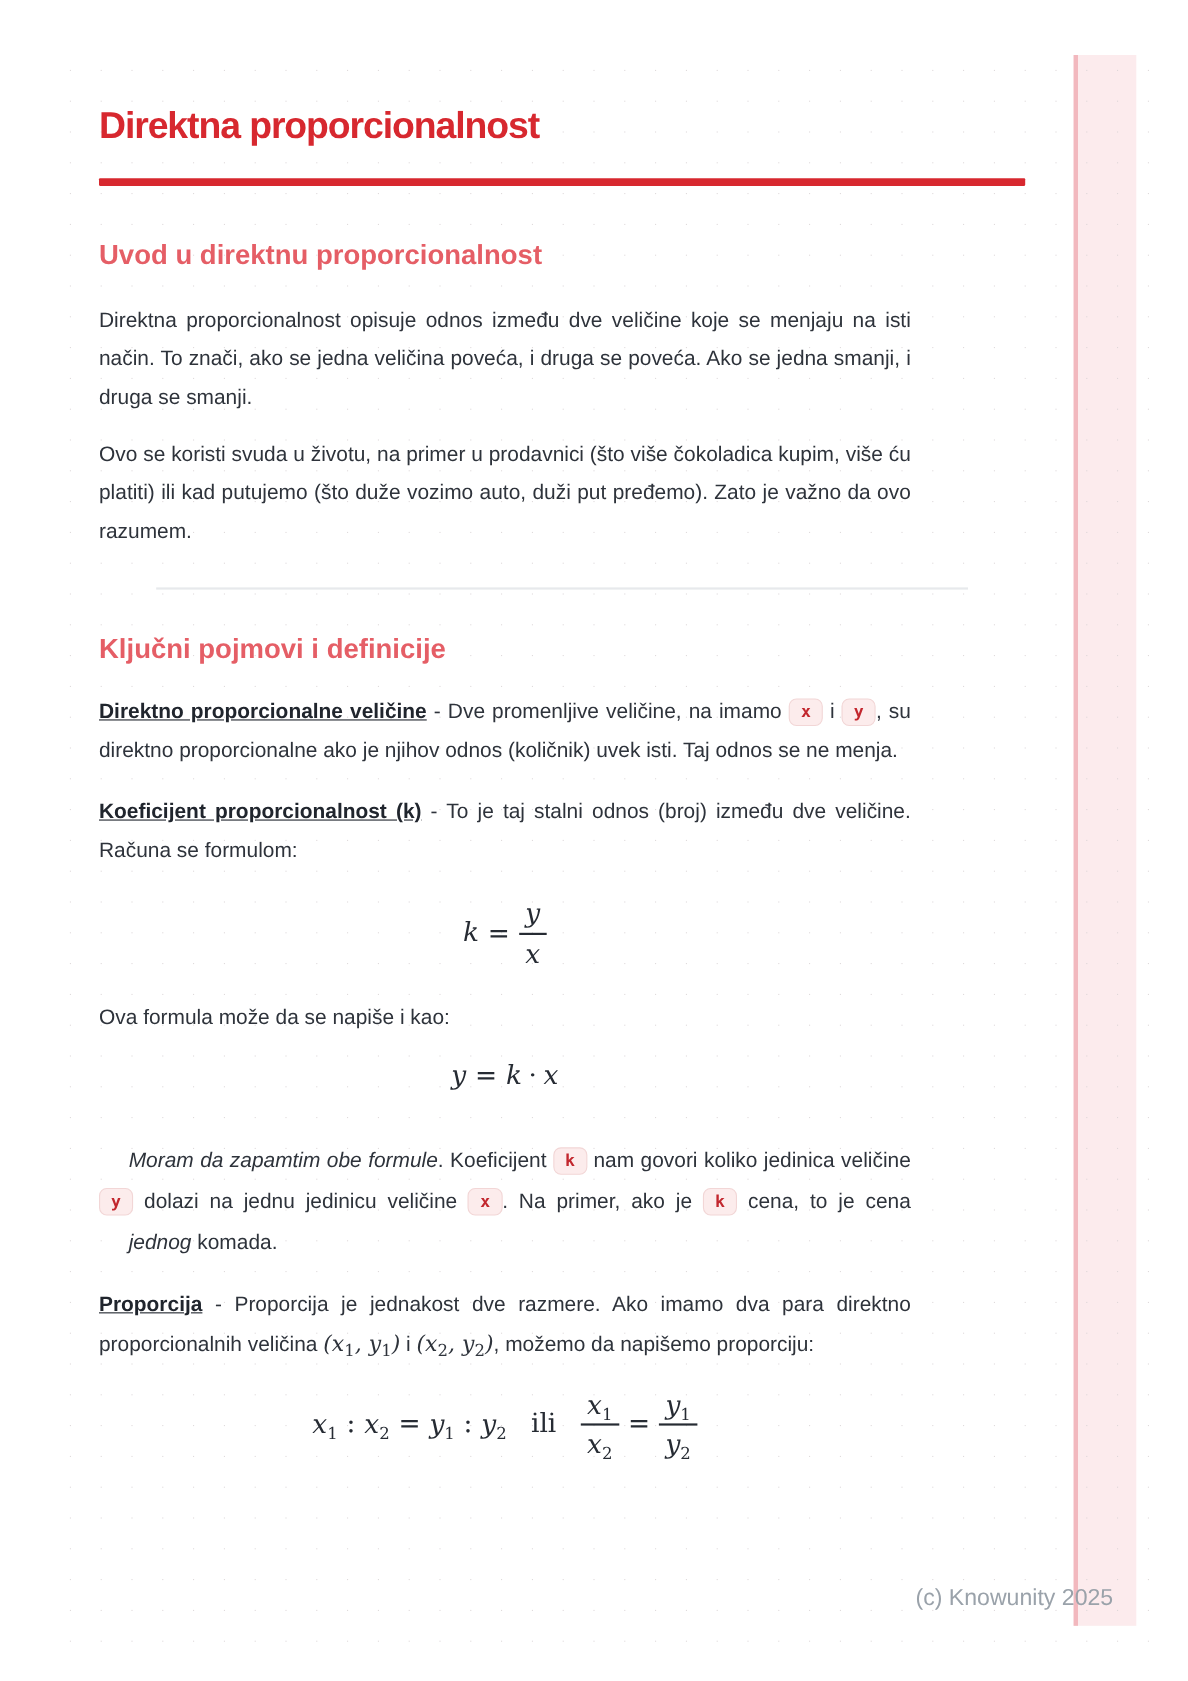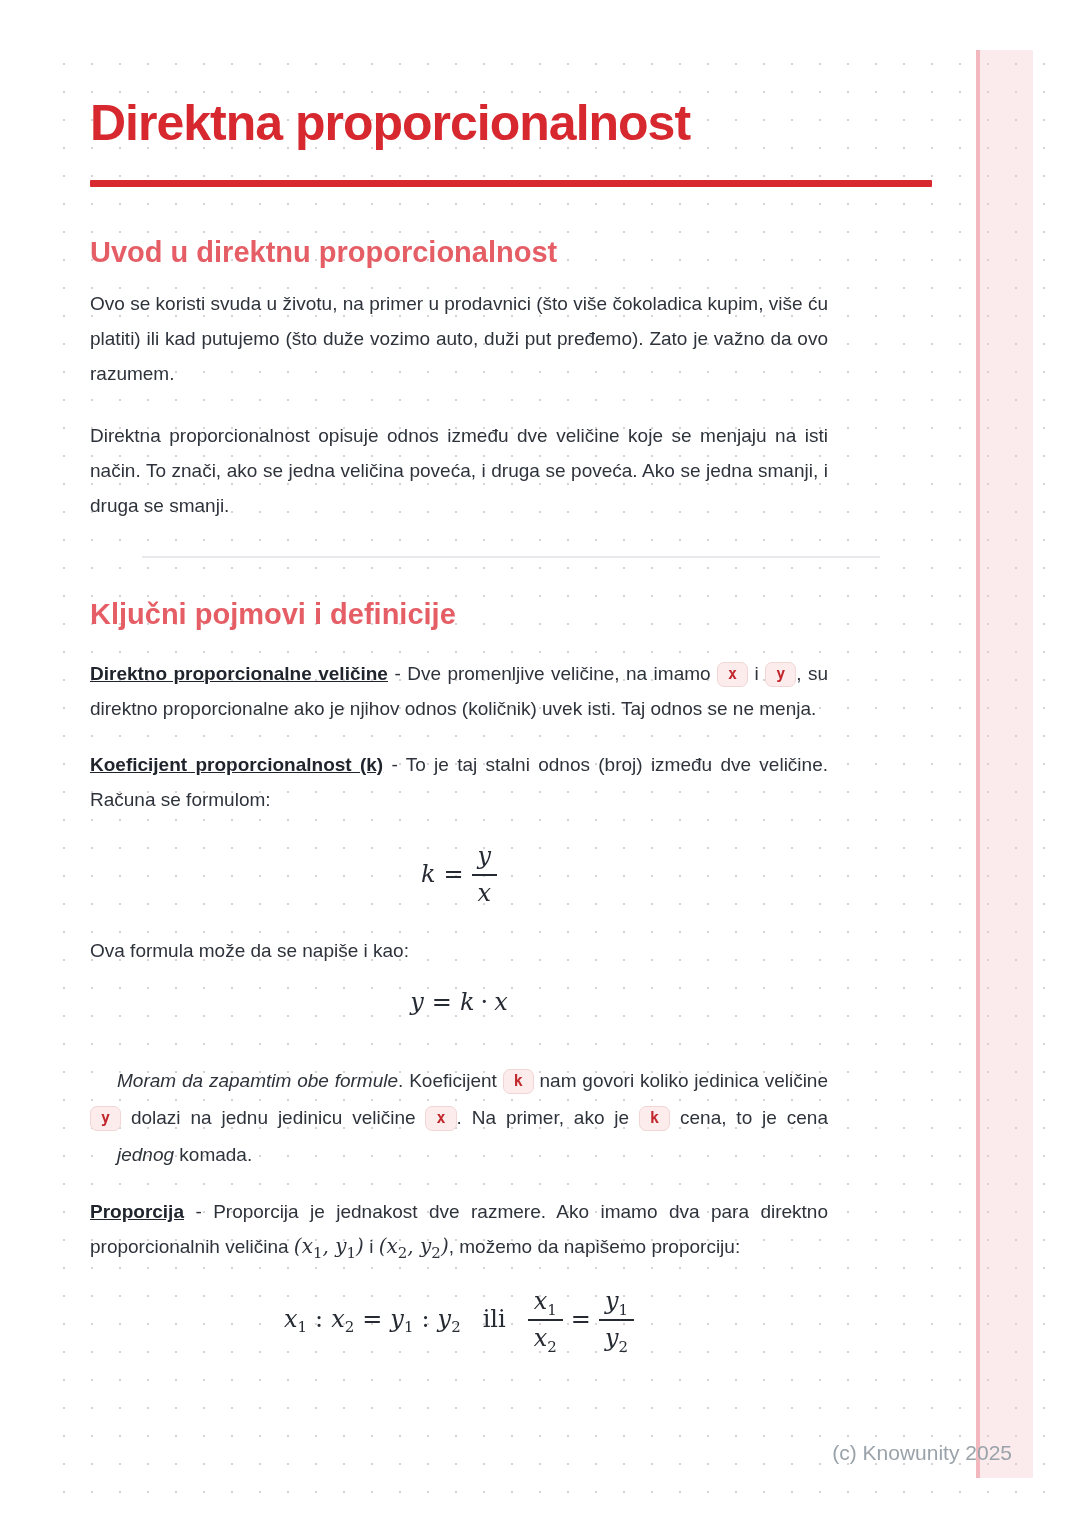--- a/index.html
+++ b/index.html
@@ -35,35 +35,35 @@
 
   main.content {
     position: absolute;
     left: 90px; top: 0;
     width: 842px;
     z-index: 3;
   }
 
   h1.page-title {
     margin: 96px 0 0 0;
-    font-size: 50px;
+    font-size: 34px;
     line-height: 1.1;
     font-weight: 800;
     letter-spacing: -1px;
     color: #d7282f;
   }
   .title-underline {
     margin-top: 29px;
     width: 842px; height: 7px;
     background: #d7282f;
     border-radius: 1px;
   }
 
   h2.section-heading {
-    font-size: 29px;
+    font-size: 25px;
     font-weight: 700;
     color: #e55e66;
     margin: 0;
   }
   h2.intro-heading { margin-top: 49px; }
   h2.key-heading   { margin-top: 40px; }
 
   .prose {
     width: 738px;
     font-size: 19px;
@@ -157,23 +157,23 @@
 <div class="side-stripe"></div>
 <div class="dot-grid"></div>
 
 <main class="content">
 
   <h1 class="page-title">Direktna proporcionalnost</h1>
   <div class="title-underline"></div>
 
   <h2 class="section-heading intro-heading">Uvod u direktnu proporcionalnost</h2>
 
+  <p class="prose mt-p1">Direktna proporcionalnost opisuje odnos između dve veličine koje se menjaju na isti način. To znači, ako se jedna veličina poveća, i druga se poveća. Ako se jedna smanji, i druga se smanji.</p>
+
   <p class="prose mt-p2">Ovo se koristi svuda u životu, na primer u prodavnici (što više čokoladica kupim, više ću platiti) ili kad putujemo (što duže vozimo auto, duži put pređemo). Zato je važno da ovo razumem.</p>
-
-  <p class="prose mt-p1">Direktna proporcionalnost opisuje odnos između dve veličine koje se menjaju na isti način. To znači, ako se jedna veličina poveća, i druga se poveća. Ako se jedna smanji, i druga se smanji.</p>
 
   <hr class="divider">
 
   <h2 class="section-heading key-heading">Ključni pojmovi i definicije</h2>
 
   <p class="prose mt-def1"><span class="term">Direktno proporcionalne veličine</span><span> - </span><span>Dve promenljive veličine, na imamo </span><span class="code-badge">x</span><span> i </span><span class="code-badge">y</span><span>, su direktno proporcionalne ako je njihov odnos (količnik) uvek isti. Taj odnos se ne menja.</span></p>
 
   <p class="prose mt-def2"><span class="term">Koeficijent proporcionalnost (k)</span><span> - </span><span>To je taj stalni odnos (broj) između dve veličine. Računa se formulom:</span></p>
 
   <div class="formula mt-fk"><span class="mi">k</span><span class="mo">=</span><span class="frac"><span class="num mi">y</span><span class="den mi">x</span></span></div>

